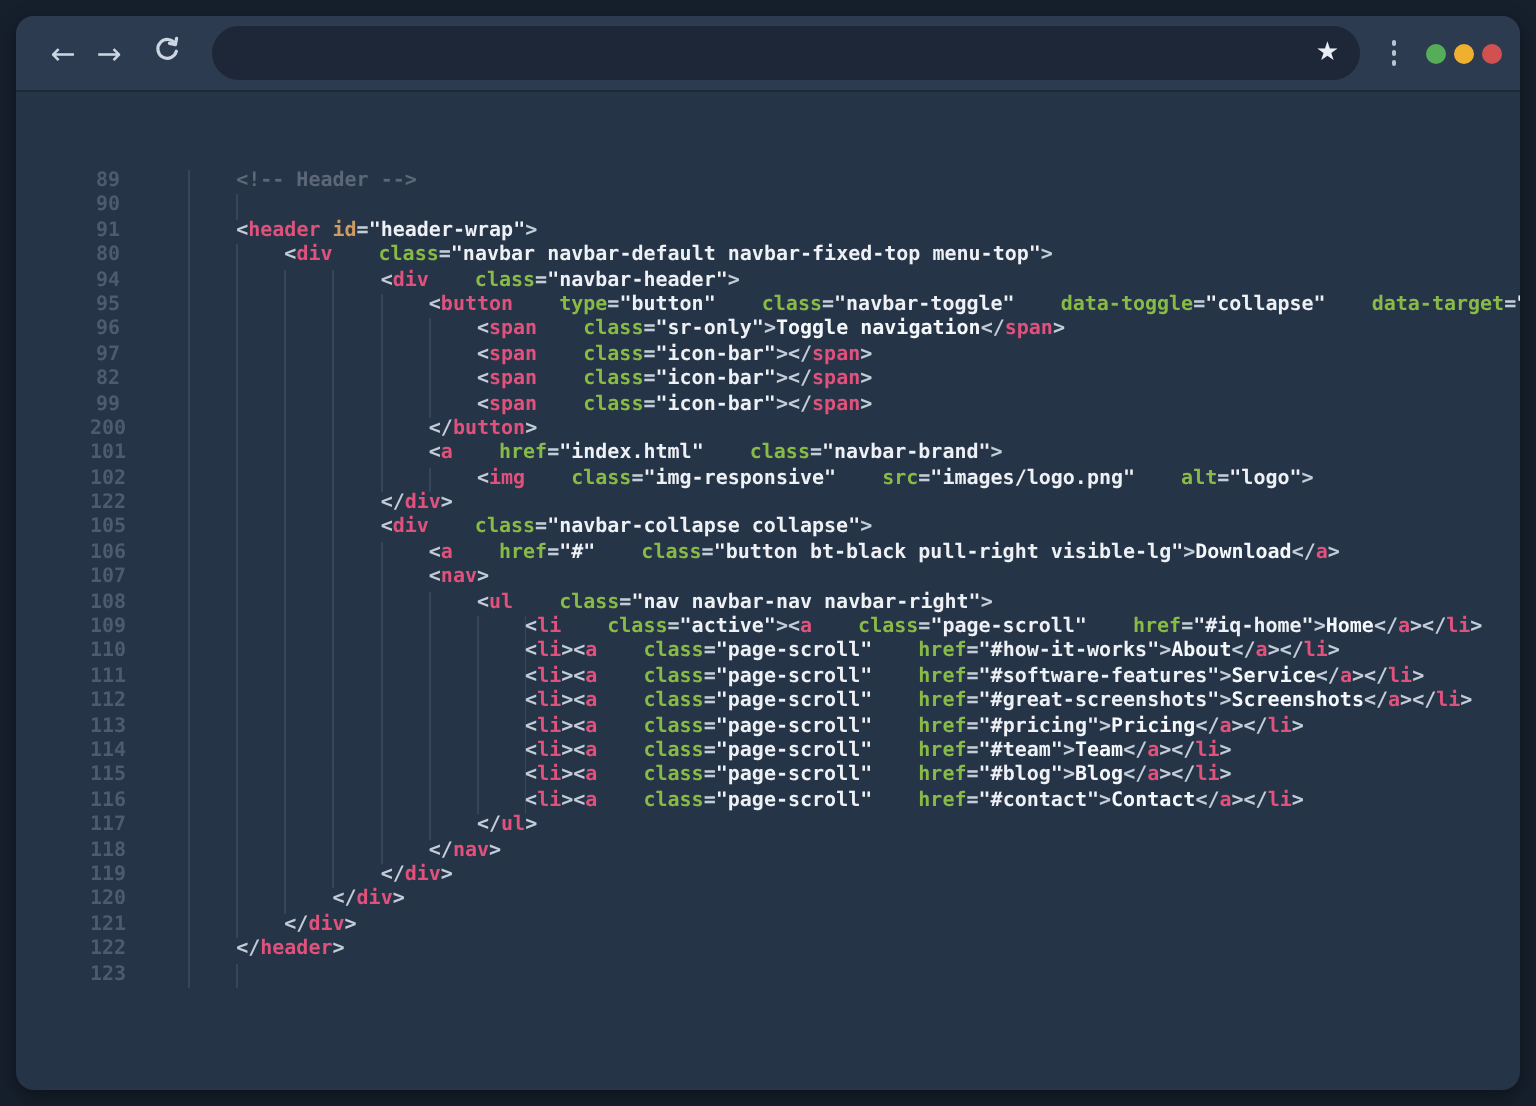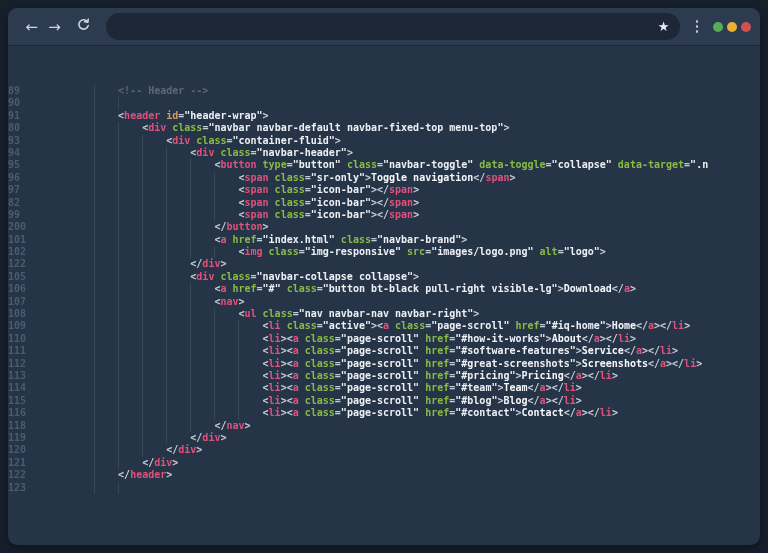--- a/index.html
+++ b/index.html
@@ -36,31 +36,31 @@
   .win-dots { display:flex; align-items:center; gap:4px; margin-left:13px; }
   .win-dot { width:10px; height:10px; border-radius:50%; display:block; }
 
   
   .editor {
     position:relative; height:498px; padding-top:39px;
     font-family:"DejaVu Sans Mono", monospace; font-weight:bold; font-size:10px;
     overflow:hidden;
   }
   .code-row { display:flex; height:12.4px; line-height:12.4px; white-space:pre; }
-  .gutter { flex:none; width:72px; text-align:left; color:#4d5b70; font-weight:bold; }
+  .gutter { flex:none; width:72px; text-align:center; color:#4d5b70; font-weight:bold;padding-left:20px; }
   .indent {
     flex:none; margin-left:14px; height:100%;
     background:repeating-linear-gradient(to right,
       rgba(144,166,200,0.16) 0, rgba(144,166,200,0.16) 1px,
       transparent 1px, transparent 24.08px);
   }
   .code-text { flex:none; }
   .tk-c { color:#5c6879; }             
   .tk-t { color:#e0517c; }             
-  .tk-a { color:#88bb46; }             
+  .tk-a { color:#88bb46;padding-left:17px; }             
   .tk-o { color:#d19a5e; }             
   .tk-s { color:#edf0f4; }             
   .tk-x { color:#f5f8fb; }             
   .tk-p { color:#c3cdd9; }             
 </style>
 </head>
 <body>
 
 <div class="window">
 
@@ -90,21 +90,20 @@
       <span class="win-dot" style="background: rgb(240, 176, 47);"></span>
       <span class="win-dot" style="background: rgb(209, 81, 81);"></span>
     </div>
   </div>
 
   <div class="editor">
       <div class="code-row"><span class="gutter">89</span><span class="indent" style="width: 24.08px;"></span><span class="code-text"><span class="tk-c">&lt;!-- Header --&gt;</span></span></div>
       <div class="code-row"><span class="gutter">90</span><span class="indent" style="width: 48.16px;"></span><span class="code-text"></span></div>
       <div class="code-row"><span class="gutter">91</span><span class="indent" style="width: 24.08px;"></span><span class="code-text"><span class="tk-p">&lt;</span><span class="tk-t">header</span><span class="tk-o"> id</span><span class="tk-p">=</span><span class="tk-s">"header-wrap"</span><span class="tk-p">&gt;</span></span></div>
       <div class="code-row"><span class="gutter">80</span><span class="indent" style="width: 48.16px;"></span><span class="code-text"><span class="tk-p">&lt;</span><span class="tk-t">div</span><span class="tk-a"> class</span><span class="tk-p">=</span><span class="tk-s">"navbar navbar-default navbar-fixed-top menu-top"</span><span class="tk-p">&gt;</span></span></div>
-      <div class="code-row"><span class="gutter">93</span><span class="indent" style="width: 72.24px;"></span><span class="code-text"><span class="tk-p">&lt;</span><span class="tk-t">div</span><span class="tk-a"> class</span><span class="tk-p">=</span><span class="tk-s">"container-fluid"</span><span class="tk-p">&gt;</span></span></div>
       <div class="code-row"><span class="gutter">94</span><span class="indent" style="width: 96.32px;"></span><span class="code-text"><span class="tk-p">&lt;</span><span class="tk-t">div</span><span class="tk-a"> class</span><span class="tk-p">=</span><span class="tk-s">"navbar-header"</span><span class="tk-p">&gt;</span></span></div>
       <div class="code-row"><span class="gutter">95</span><span class="indent" style="width: 120.4px;"></span><span class="code-text"><span class="tk-p">&lt;</span><span class="tk-t">button</span><span class="tk-a"> type</span><span class="tk-p">=</span><span class="tk-s">"button"</span><span class="tk-a"> class</span><span class="tk-p">=</span><span class="tk-s">"navbar-toggle"</span><span class="tk-a"> data-toggle</span><span class="tk-p">=</span><span class="tk-s">"collapse"</span><span class="tk-a"> data-target</span><span class="tk-p">=</span><span class="tk-s">".n</span></span></div>
       <div class="code-row"><span class="gutter">96</span><span class="indent" style="width: 144.48px;"></span><span class="code-text"><span class="tk-p">&lt;</span><span class="tk-t">span</span><span class="tk-a"> class</span><span class="tk-p">=</span><span class="tk-s">"sr-only"</span><span class="tk-p">&gt;</span><span class="tk-x">Toggle navigation</span><span class="tk-p">&lt;/</span><span class="tk-t">span</span><span class="tk-p">&gt;</span></span></div>
       <div class="code-row"><span class="gutter">97</span><span class="indent" style="width: 144.48px;"></span><span class="code-text"><span class="tk-p">&lt;</span><span class="tk-t">span</span><span class="tk-a"> class</span><span class="tk-p">=</span><span class="tk-s">"icon-bar"</span><span class="tk-p">&gt;&lt;/</span><span class="tk-t">span</span><span class="tk-p">&gt;</span></span></div>
       <div class="code-row"><span class="gutter">82</span><span class="indent" style="width: 144.48px;"></span><span class="code-text"><span class="tk-p">&lt;</span><span class="tk-t">span</span><span class="tk-a"> class</span><span class="tk-p">=</span><span class="tk-s">"icon-bar"</span><span class="tk-p">&gt;&lt;/</span><span class="tk-t">span</span><span class="tk-p">&gt;</span></span></div>
       <div class="code-row"><span class="gutter">99</span><span class="indent" style="width: 144.48px;"></span><span class="code-text"><span class="tk-p">&lt;</span><span class="tk-t">span</span><span class="tk-a"> class</span><span class="tk-p">=</span><span class="tk-s">"icon-bar"</span><span class="tk-p">&gt;&lt;/</span><span class="tk-t">span</span><span class="tk-p">&gt;</span></span></div>
       <div class="code-row"><span class="gutter">200</span><span class="indent" style="width: 120.4px;"></span><span class="code-text"><span class="tk-p">&lt;/</span><span class="tk-t">button</span><span class="tk-p">&gt;</span></span></div>
       <div class="code-row"><span class="gutter">101</span><span class="indent" style="width: 120.4px;"></span><span class="code-text"><span class="tk-p">&lt;</span><span class="tk-t">a</span><span class="tk-a"> href</span><span class="tk-p">=</span><span class="tk-s">"index.html"</span><span class="tk-a"> class</span><span class="tk-p">=</span><span class="tk-s">"navbar-brand"</span><span class="tk-p">&gt;</span></span></div>
       <div class="code-row"><span class="gutter">102</span><span class="indent" style="width: 144.48px;"></span><span class="code-text"><span class="tk-p">&lt;</span><span class="tk-t">img</span><span class="tk-a"> class</span><span class="tk-p">=</span><span class="tk-s">"img-responsive"</span><span class="tk-a"> src</span><span class="tk-p">=</span><span class="tk-s">"images/logo.png"</span><span class="tk-a"> alt</span><span class="tk-p">=</span><span class="tk-s">"logo"</span><span class="tk-p">&gt;</span></span></div>
       <div class="code-row"><span class="gutter">122</span><span class="indent" style="width: 96.32px;"></span><span class="code-text"><span class="tk-p">&lt;/</span><span class="tk-t">div</span><span class="tk-p">&gt;</span></span></div>
@@ -113,20 +112,21 @@
       <div class="code-row"><span class="gutter">107</span><span class="indent" style="width: 120.4px;"></span><span class="code-text"><span class="tk-p">&lt;</span><span class="tk-t">nav</span><span class="tk-p">&gt;</span></span></div>
       <div class="code-row"><span class="gutter">108</span><span class="indent" style="width: 144.48px;"></span><span class="code-text"><span class="tk-p">&lt;</span><span class="tk-t">ul</span><span class="tk-a"> class</span><span class="tk-p">=</span><span class="tk-s">"nav navbar-nav navbar-right"</span><span class="tk-p">&gt;</span></span></div>
       <div class="code-row"><span class="gutter">109</span><span class="indent" style="width: 168.56px;"></span><span class="code-text"><span class="tk-p">&lt;</span><span class="tk-t">li</span><span class="tk-a"> class</span><span class="tk-p">=</span><span class="tk-s">"active"</span><span class="tk-p">&gt;&lt;</span><span class="tk-t">a</span><span class="tk-a"> class</span><span class="tk-p">=</span><span class="tk-s">"page-scroll"</span><span class="tk-a"> href</span><span class="tk-p">=</span><span class="tk-s">"#iq-home"</span><span class="tk-p">&gt;</span><span class="tk-x">Home</span><span class="tk-p">&lt;/</span><span class="tk-t">a</span><span class="tk-p">&gt;&lt;/</span><span class="tk-t">li</span><span class="tk-p">&gt;</span></span></div>
       <div class="code-row"><span class="gutter">110</span><span class="indent" style="width: 168.56px;"></span><span class="code-text"><span class="tk-p">&lt;</span><span class="tk-t">li</span><span class="tk-p">&gt;&lt;</span><span class="tk-t">a</span><span class="tk-a"> class</span><span class="tk-p">=</span><span class="tk-s">"page-scroll"</span><span class="tk-a"> href</span><span class="tk-p">=</span><span class="tk-s">"#how-it-works"</span><span class="tk-p">&gt;</span><span class="tk-x">About</span><span class="tk-p">&lt;/</span><span class="tk-t">a</span><span class="tk-p">&gt;&lt;/</span><span class="tk-t">li</span><span class="tk-p">&gt;</span></span></div>
       <div class="code-row"><span class="gutter">111</span><span class="indent" style="width: 168.56px;"></span><span class="code-text"><span class="tk-p">&lt;</span><span class="tk-t">li</span><span class="tk-p">&gt;&lt;</span><span class="tk-t">a</span><span class="tk-a"> class</span><span class="tk-p">=</span><span class="tk-s">"page-scroll"</span><span class="tk-a"> href</span><span class="tk-p">=</span><span class="tk-s">"#software-features"</span><span class="tk-p">&gt;</span><span class="tk-x">Service</span><span class="tk-p">&lt;/</span><span class="tk-t">a</span><span class="tk-p">&gt;&lt;/</span><span class="tk-t">li</span><span class="tk-p">&gt;</span></span></div>
       <div class="code-row"><span class="gutter">112</span><span class="indent" style="width: 168.56px;"></span><span class="code-text"><span class="tk-p">&lt;</span><span class="tk-t">li</span><span class="tk-p">&gt;&lt;</span><span class="tk-t">a</span><span class="tk-a"> class</span><span class="tk-p">=</span><span class="tk-s">"page-scroll"</span><span class="tk-a"> href</span><span class="tk-p">=</span><span class="tk-s">"#great-screenshots"</span><span class="tk-p">&gt;</span><span class="tk-x">Screenshots</span><span class="tk-p">&lt;/</span><span class="tk-t">a</span><span class="tk-p">&gt;&lt;/</span><span class="tk-t">li</span><span class="tk-p">&gt;</span></span></div>
       <div class="code-row"><span class="gutter">113</span><span class="indent" style="width: 168.56px;"></span><span class="code-text"><span class="tk-p">&lt;</span><span class="tk-t">li</span><span class="tk-p">&gt;&lt;</span><span class="tk-t">a</span><span class="tk-a"> class</span><span class="tk-p">=</span><span class="tk-s">"page-scroll"</span><span class="tk-a"> href</span><span class="tk-p">=</span><span class="tk-s">"#pricing"</span><span class="tk-p">&gt;</span><span class="tk-x">Pricing</span><span class="tk-p">&lt;/</span><span class="tk-t">a</span><span class="tk-p">&gt;&lt;/</span><span class="tk-t">li</span><span class="tk-p">&gt;</span></span></div>
       <div class="code-row"><span class="gutter">114</span><span class="indent" style="width: 168.56px;"></span><span class="code-text"><span class="tk-p">&lt;</span><span class="tk-t">li</span><span class="tk-p">&gt;&lt;</span><span class="tk-t">a</span><span class="tk-a"> class</span><span class="tk-p">=</span><span class="tk-s">"page-scroll"</span><span class="tk-a"> href</span><span class="tk-p">=</span><span class="tk-s">"#team"</span><span class="tk-p">&gt;</span><span class="tk-x">Team</span><span class="tk-p">&lt;/</span><span class="tk-t">a</span><span class="tk-p">&gt;&lt;/</span><span class="tk-t">li</span><span class="tk-p">&gt;</span></span></div>
       <div class="code-row"><span class="gutter">115</span><span class="indent" style="width: 168.56px;"></span><span class="code-text"><span class="tk-p">&lt;</span><span class="tk-t">li</span><span class="tk-p">&gt;&lt;</span><span class="tk-t">a</span><span class="tk-a"> class</span><span class="tk-p">=</span><span class="tk-s">"page-scroll"</span><span class="tk-a"> href</span><span class="tk-p">=</span><span class="tk-s">"#blog"</span><span class="tk-p">&gt;</span><span class="tk-x">Blog</span><span class="tk-p">&lt;/</span><span class="tk-t">a</span><span class="tk-p">&gt;&lt;/</span><span class="tk-t">li</span><span class="tk-p">&gt;</span></span></div>
       <div class="code-row"><span class="gutter">116</span><span class="indent" style="width: 168.56px;"></span><span class="code-text"><span class="tk-p">&lt;</span><span class="tk-t">li</span><span class="tk-p">&gt;&lt;</span><span class="tk-t">a</span><span class="tk-a"> class</span><span class="tk-p">=</span><span class="tk-s">"page-scroll"</span><span class="tk-a"> href</span><span class="tk-p">=</span><span class="tk-s">"#contact"</span><span class="tk-p">&gt;</span><span class="tk-x">Contact</span><span class="tk-p">&lt;/</span><span class="tk-t">a</span><span class="tk-p">&gt;&lt;/</span><span class="tk-t">li</span><span class="tk-p">&gt;</span></span></div>
+      <div class="code-row"><span class="gutter">117</span><span class="indent" style="width: 144.48px;"></span><span class="code-text"><span class="tk-p">&lt;/</span><span class="tk-t">ul</span><span class="tk-p">&gt;</span></span></div>
       <div class="code-row"><span class="gutter">118</span><span class="indent" style="width: 120.4px;"></span><span class="code-text"><span class="tk-p">&lt;/</span><span class="tk-t">nav</span><span class="tk-p">&gt;</span></span></div>
       <div class="code-row"><span class="gutter">119</span><span class="indent" style="width: 96.32px;"></span><span class="code-text"><span class="tk-p">&lt;/</span><span class="tk-t">div</span><span class="tk-p">&gt;</span></span></div>
       <div class="code-row"><span class="gutter">120</span><span class="indent" style="width: 72.24px;"></span><span class="code-text"><span class="tk-p">&lt;/</span><span class="tk-t">div</span><span class="tk-p">&gt;</span></span></div>
       <div class="code-row"><span class="gutter">121</span><span class="indent" style="width: 48.16px;"></span><span class="code-text"><span class="tk-p">&lt;/</span><span class="tk-t">div</span><span class="tk-p">&gt;</span></span></div>
       <div class="code-row"><span class="gutter">122</span><span class="indent" style="width: 24.08px;"></span><span class="code-text"><span class="tk-p">&lt;/</span><span class="tk-t">header</span><span class="tk-p">&gt;</span></span></div>
       <div class="code-row"><span class="gutter">123</span><span class="indent" style="width: 48.16px;"></span><span class="code-text"></span></div>
     </div>
 
 </div>
 

